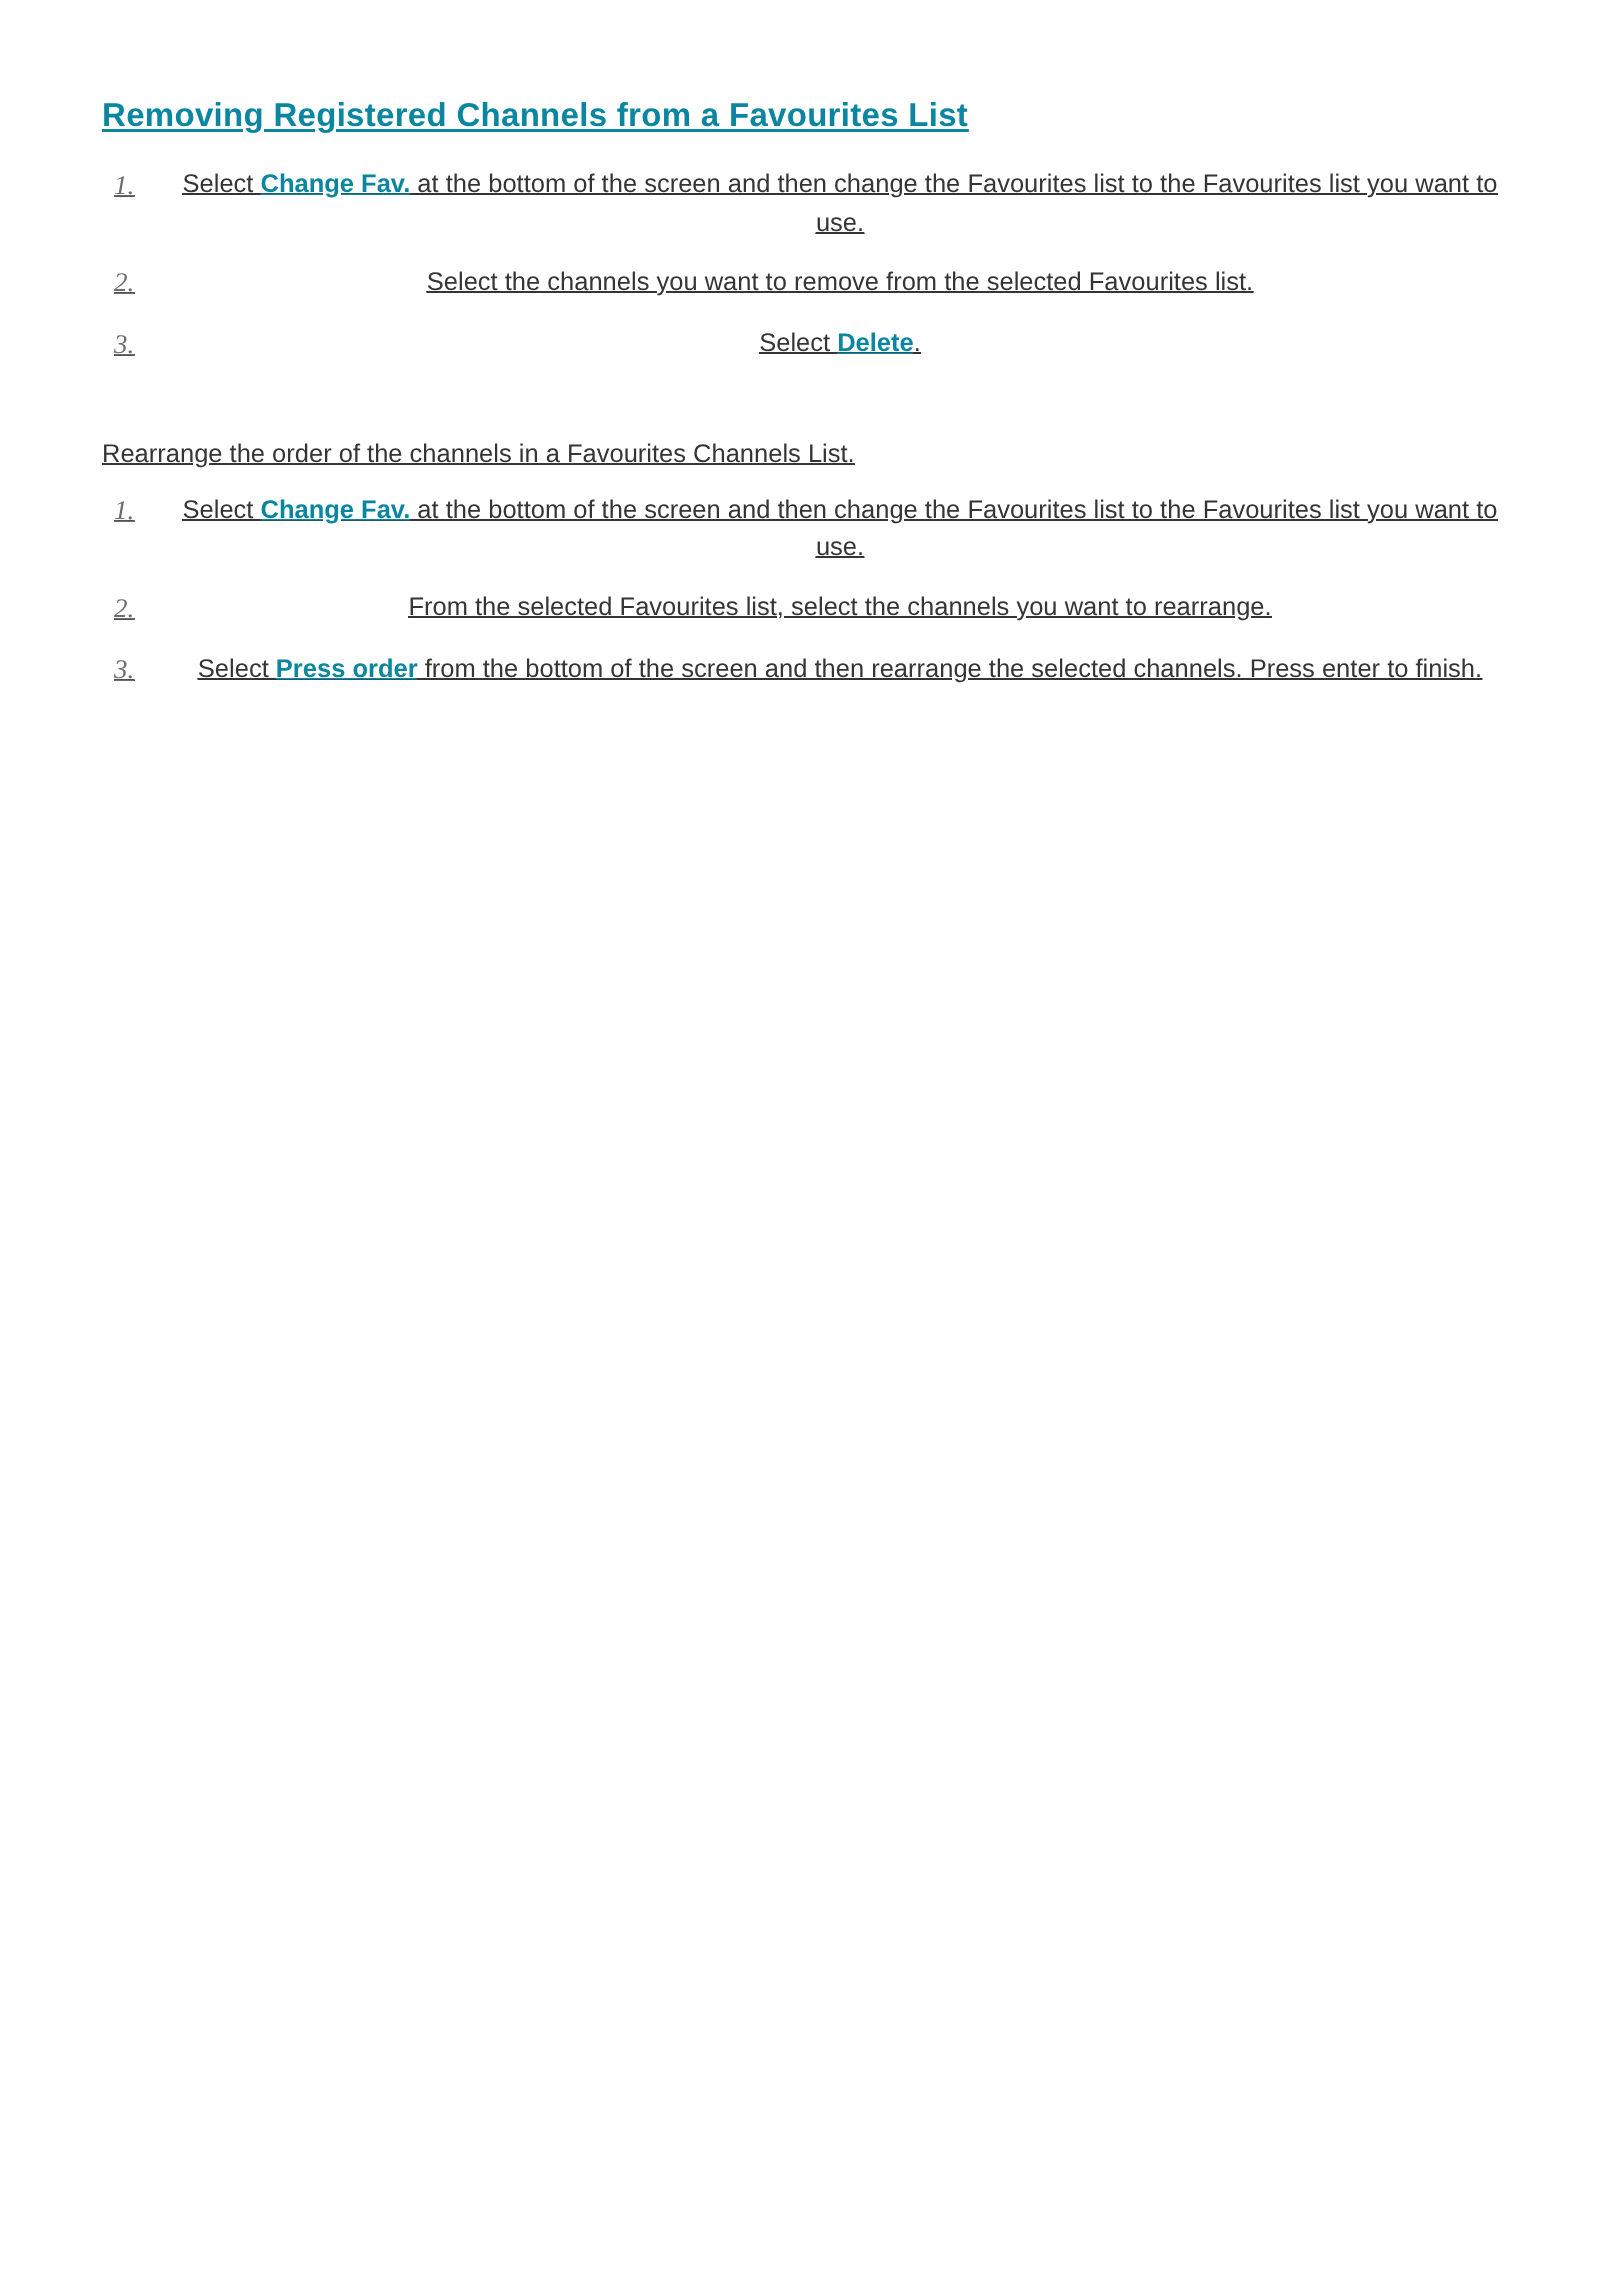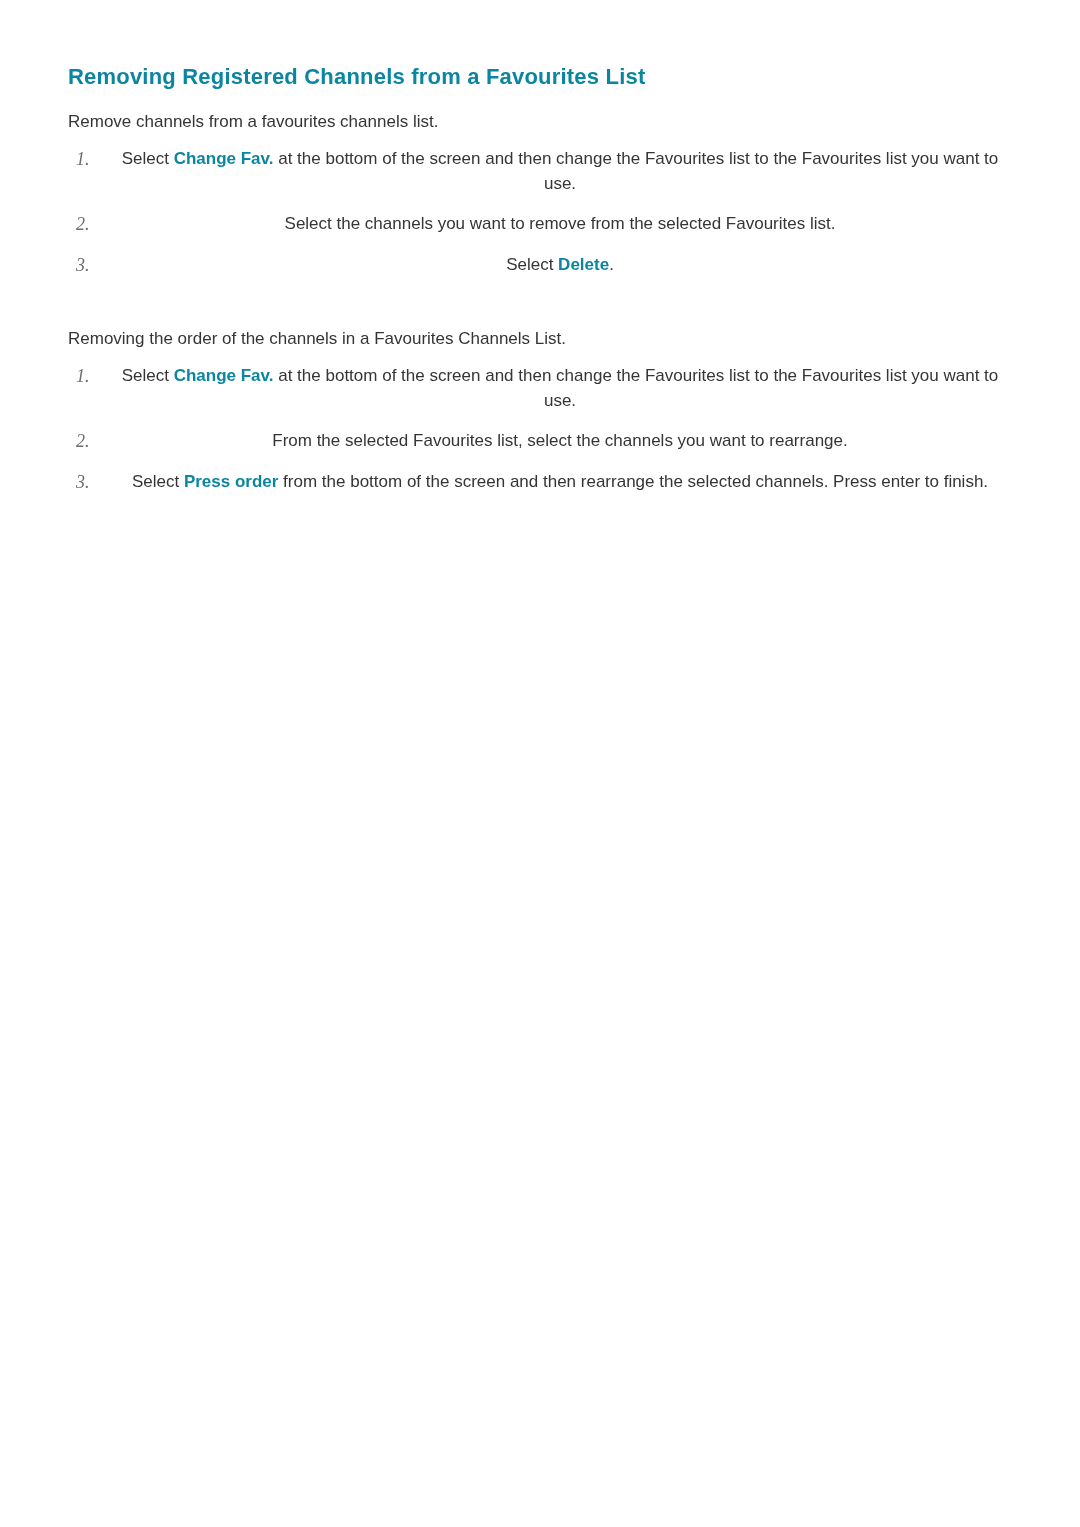--- a/index.html
+++ b/index.html
@@ -1,18 +1,19 @@
 <!DOCTYPE html>
 <html><head>
   <meta charset="utf-8">
   <style>
     * {
       margin: 0;
       padding: 0;
       box-sizing: border-box;
+      text-decoration: underline;
     }
     body {
       font-family: Arial, Helvetica, sans-serif;
       background: #ffffff;
       width: 1080px;
       height: 1527px;
       padding: 64px 68px 68px 68px;
       color: #353535;
     }
     .section {
@@ -60,38 +61,37 @@
       color: #0b86a1;
       font-weight: 600;
     }
   </style>
 </head>
 <body>
 
 <div id="content">
     <div class="section">
       <h2 class="section-title">Removing Registered Channels from a Favourites List</h2>
-      <p class="section-intro">Remove channels from a favourites channels list.</p>
       <ol class="steps">
         <li>
           <span class="step-num">1.</span>
           <span class="step-text"><span>Select </span><span class="ui-label">Change Fav.</span><span> at the bottom of the screen and then change the Favourites list to the Favourites list you want to use.</span></span>
         </li>
         <li>
           <span class="step-num">2.</span>
           <span class="step-text"><span>Select the channels you want to remove from the selected Favourites list.</span></span>
         </li>
         <li>
           <span class="step-num">3.</span>
           <span class="step-text"><span>Select </span><span class="ui-label">Delete</span><span>.</span></span>
         </li>
       </ol>
     </div>
     <div class="section">
-      <p class="section-intro">Removing the order of the channels in a Favourites Channels List.</p>
+      <p class="section-intro">Rearrange the order of the channels in a Favourites Channels List.</p>
       <ol class="steps">
         <li>
           <span class="step-num">1.</span>
           <span class="step-text"><span>Select </span><span class="ui-label">Change Fav.</span><span> at the bottom of the screen and then change the Favourites list to the Favourites list you want to use.</span></span>
         </li>
         <li>
           <span class="step-num">2.</span>
           <span class="step-text"><span>From the selected Favourites list, select the channels you want to rearrange.</span></span>
         </li>
         <li>

